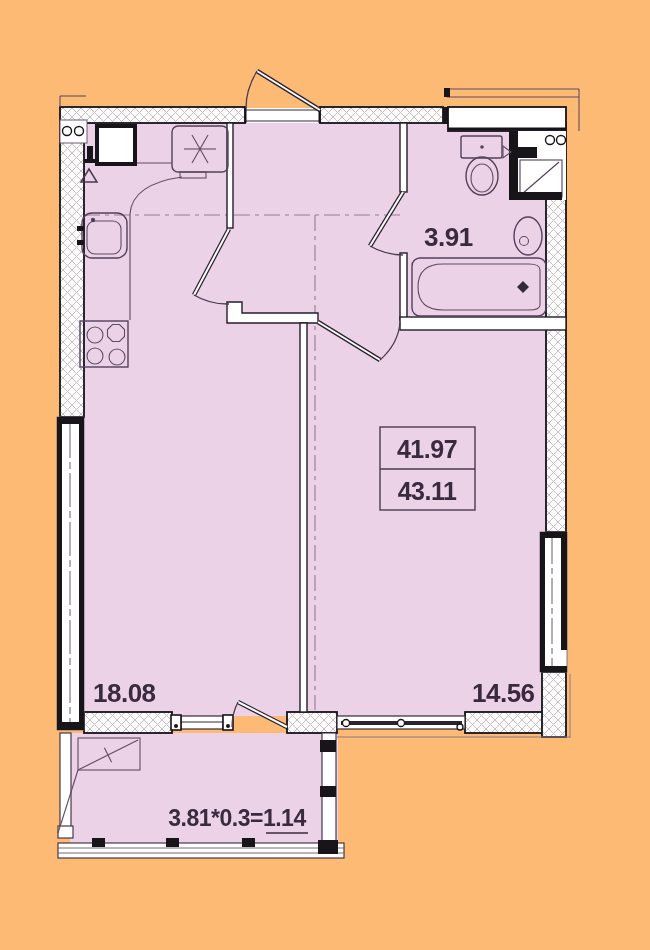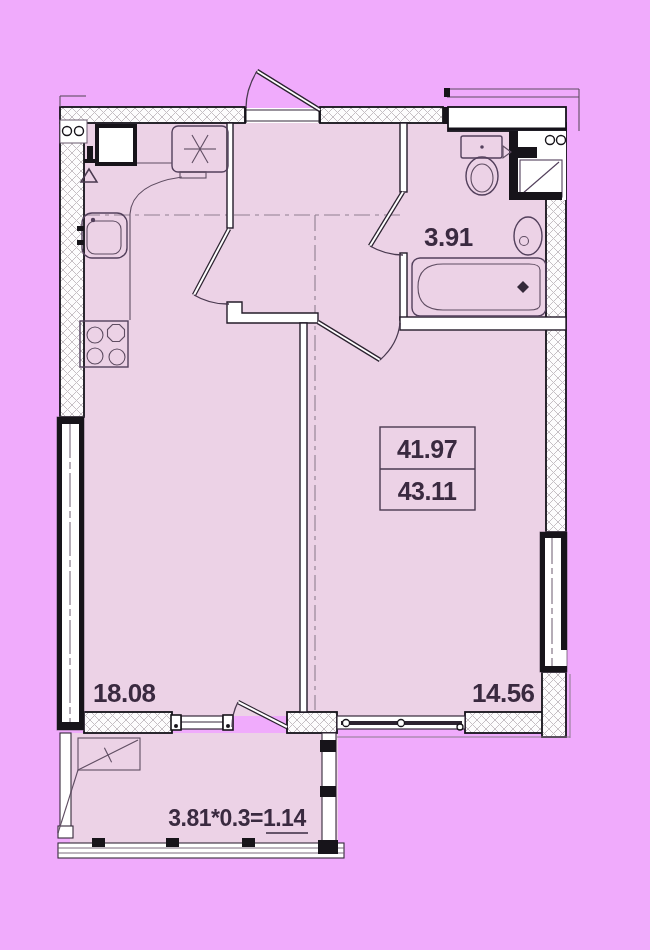--- a/index.html
+++ b/index.html
@@ -1,16 +1,16 @@
 <!DOCTYPE html>
 <html><head>
 <meta charset="utf-8">
 <style>
   html,body{margin:0;padding:0;background:#ffffff;}
-  .canvas{position:relative;width:650px;height:950px;background:#f0abfc;overflow:hidden;
+  .canvas{position:relative;width:650px;height:950px;background:#fdba74;overflow:hidden;
           font-family:"Liberation Sans", sans-serif;}
   svg{position:absolute;left:0;top:0;}
   text{font-family:"Liberation Sans", sans-serif;font-weight:bold;fill:#3a2a40;letter-spacing:-0.5px;}
   .lbl-big{font-size:26px;}
   .lbl-table{font-size:25px;}
   .lbl-balcony{font-size:23px;}
   .wall-ext{fill:url(#hatch);stroke:#15121a;stroke-width:1.8;}
   .wall-int{fill:#ffffff;stroke:#241c2a;stroke-width:1.4;}
   .fix{fill:none;stroke:#53405c;stroke-width:1.4;}
   .fixthin{fill:none;stroke:#5f4d62;stroke-width:1.1;}

